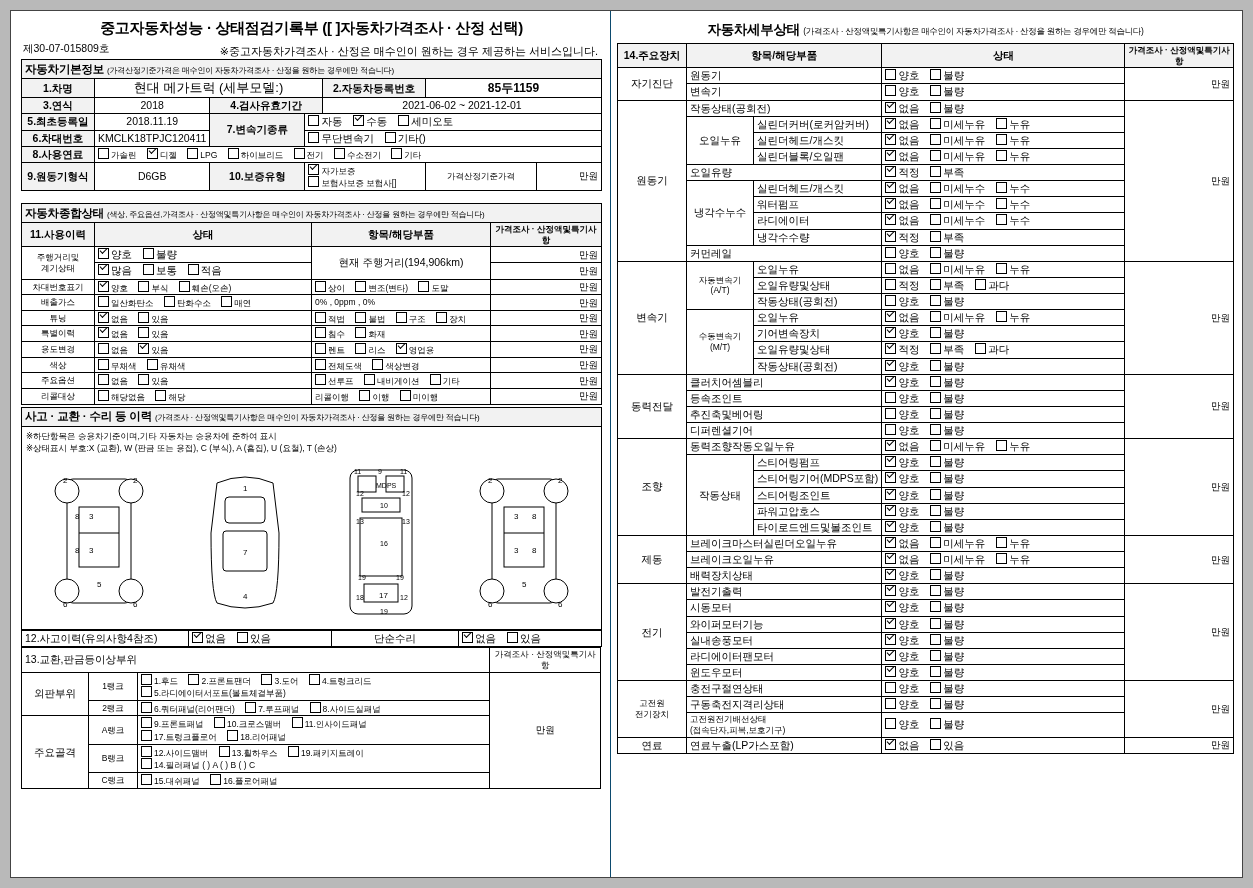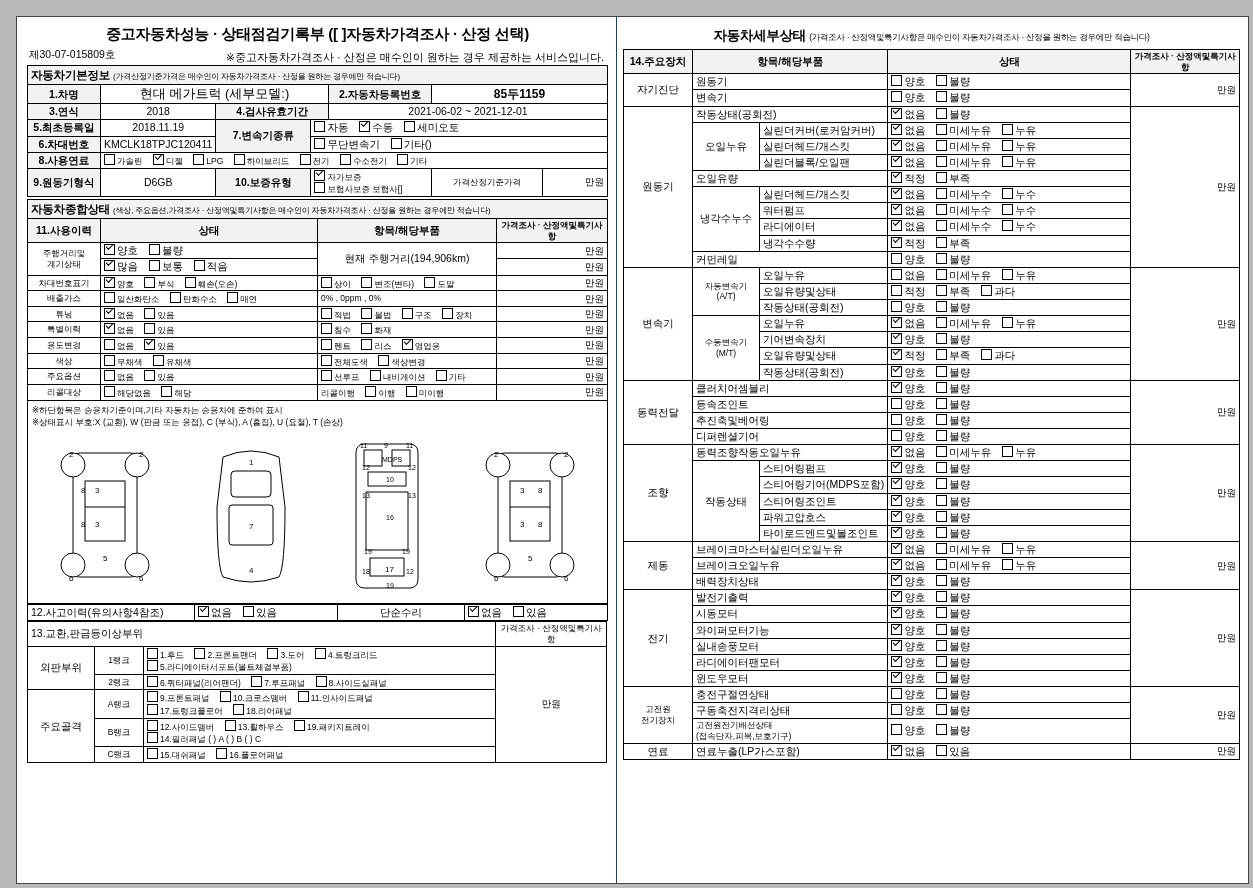--- a/index.html
+++ b/index.html
@@ -1,16 +1,16 @@
 <!DOCTYPE html>
 <html><head>
 <meta charset="utf-8">
 <style>
   html,body{margin:0;padding:0;background:#b9b9b9;font-family:"Liberation Sans","DejaVu Sans",sans-serif;}
-  #page{width:1253px;height:888px;background:#b9b9b9;position:relative;box-sizing:border-box;padding:16px;}
+  #page{width:1253px;height:888px;background:#b9b9b9;position:relative;box-sizing:border-box;padding:10px;}
   #sheet{width:1233px;height:868px;background:#fff;border:1px solid #444;box-sizing:border-box;display:flex;}
   .left{width:600px;box-sizing:border-box;padding:8px 8px 6px 10px;}
   .right{width:633px;box-sizing:border-box;padding:8px 8px 6px 6px;border-left:1px solid #0c4a6e;}
   table{border-collapse:collapse;width:100%;}
   td,th{border:1px solid #000;font-size:10.5px;padding:1px 3px;vertical-align:middle;line-height:1.25;}
   .tt{font-size:15px;font-weight:bold;text-align:center;letter-spacing:-0.3px;}
   .sec{background:#f2f2f2;font-weight:bold;font-size:11.5px;letter-spacing:-0.2px;}
   .sec small{font-weight:normal;font-size:8px;}
   .c{text-align:center;}
   .l{text-align:left;}
@@ -103,21 +103,21 @@
           <td colspan="3" class="l tiny">
             <span class="opt"><i class="chk on"></i><span>자가보증</span></span>
             <span class="opt"><i class="chk"></i><span>보험사보증  보험사[]</span></span>
           </td>
           <td class="c tiny" style="width:104px">가격산정기준가격</td>
           <td class="moneycell" style="width:58px">만원</td>
         </tr>
       </tbody>
         </table>
 
-      <table style="margin-top:2px">
+      <table style="margin-top:12px">
         <tbody>
             <tr class="h20">
           <td class="sec" colspan="4">
             <span>자동차종합상태</span>
             <small>(색상, 주요옵션,가격조사 · 산정액및특기사항은 매수인이 자동차가격조사 · 산정을 원하는 경우에만 적습니다)</small>
           </td>
         </tr>
         <tr>
           <td class="hdr" style="width:66px">11.사용이력</td>
           <td class="hdr" style="width:210px">상태</td>
@@ -238,20 +238,30 @@
           <td class="l tiny">
             <span class="opt">리콜이행</span>
             <span class="opt"><i class="chk"></i><span>이행</span></span>
             <span class="opt"><i class="chk"></i><span>미이행</span></span>
           </td>
           <td class="moneycell">만원</td>
         </tr>
       </tbody>
         </table>
 
+      <table style="margin-top:2px;border-bottom:none">
+        <tbody>
+            <tr class="h20">
+          <td class="sec">
+            <span>사고 · 교환 · 수리 등 이력</span>
+            <small>(가격조사 · 산정액및특기사항은 매수인이 자동차가격조사 · 산정을 원하는 경우에만 적습니다)</small>
+          </td>
+        </tr>
+      </tbody>
+        </table>
       <div class="notes">
         <div>※하단항목은 승용차기준이며,기타 자동차는 승용차에 준하여 표시</div>
         <div>※상태표시 부호:X (교환), W (판금 또는 용접), C (부식), A (흠집), U (요철), T (손상)</div>
       </div>
 
       <div class="diagbox">
         <div class="carwrap">
 
           <svg width="108" height="150" viewBox="0 0 108 150">
             <rect x="22" y="12" width="64" height="124" rx="6" fill="#fff" stroke="#000"></rect>

